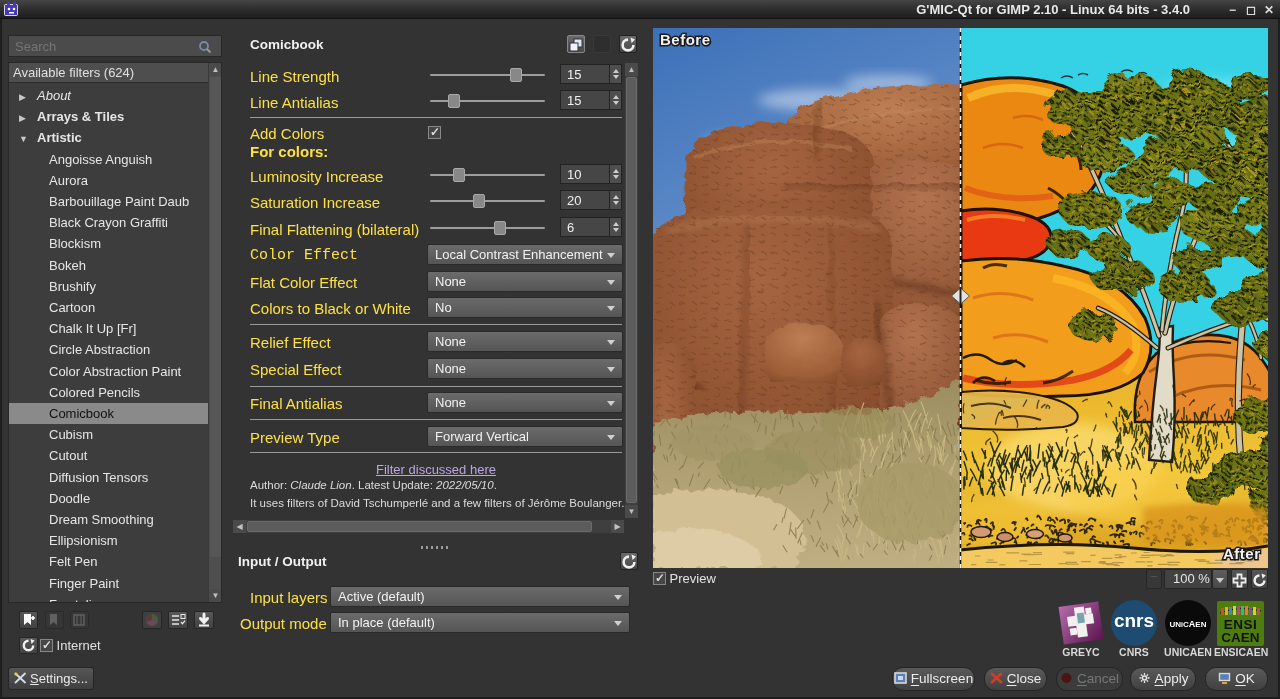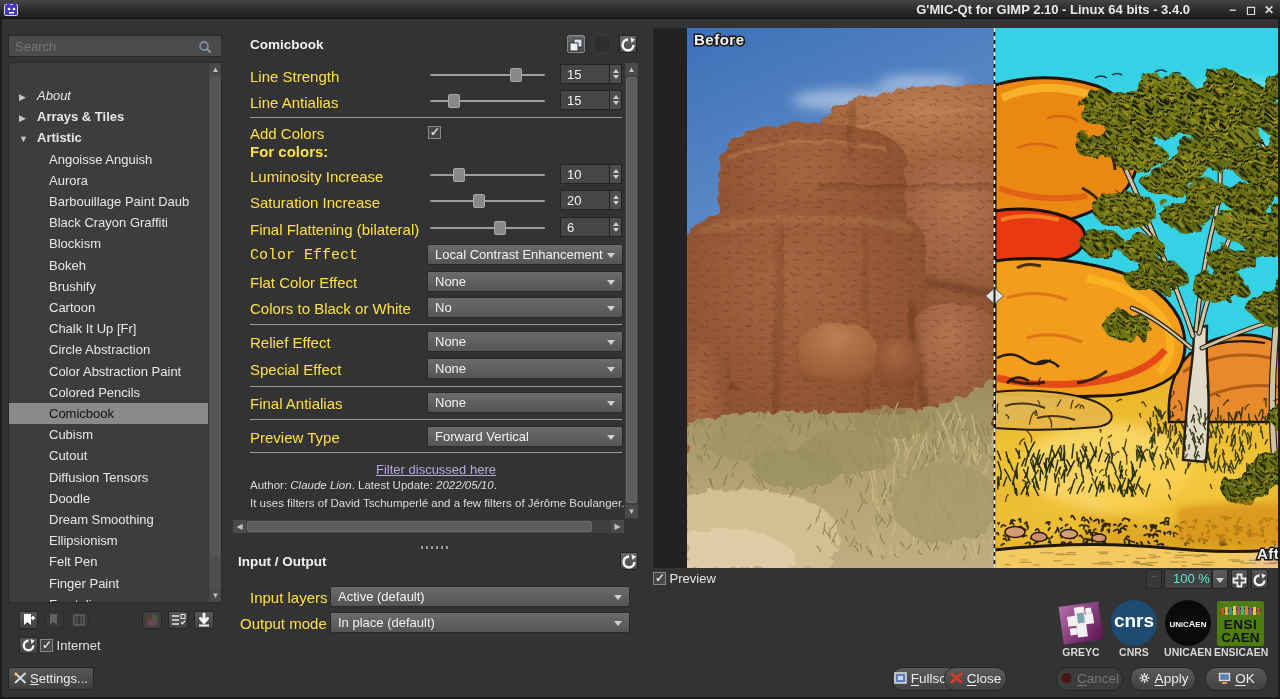--- a/index.html
+++ b/index.html
@@ -39,29 +39,29 @@
 .combo::after { content:""; position:absolute; right:7px; top:8px; border-left:4px solid transparent; border-right:4px solid transparent; border-top:5px solid #d0d0d0; }
 .sep { position:absolute; height:1px; background:#9a9a9a; }
 #vscroll { position:absolute; left:625px; top:63px; width:13px; height:455px; background:#3f3f3f; }
 #vscroll .thumb { position:absolute; left:1px; top:14px; width:11px; height:426px; background:#5c5c5c; border:1px solid #6a6a6a; border-radius:2px; }
 #hscroll { position:absolute; left:233px; top:520px; width:391px; height:13px; background:#3f3f3f; }
 #hscroll .thumb { position:absolute; left:14px; top:1px; width:345px; height:11px; background:#5c5c5c; border:1px solid #6a6a6a; border-radius:2px; }
 #iotitle { position:absolute; left:238px; top:554px; color:#f0f0f0; font-size:13.5px; font-weight:bold; }
 .link { color:#b9a7e0; text-decoration:underline; font-size:13px; }
 
 
-#previewbox { position:absolute; left:653px; top:28px; width:522px; height:540px; background:#222;padding-left:34px; }
+#previewbox { position:absolute; left:653px; top:28px; width:522px; height:540px; background:#222; }
 #prevrow { position:absolute; left:653px; top:571px; color:#e4e4e4; font-size:13px; }
 .bigbtn { position:absolute; height:24px; background:linear-gradient(#5a5a5a,#404040); border:1px solid #252525; border-radius:11px; color:#ececec; font-size:13.5px; text-align:center; }
 .bigbtn.dis { background:#3c3c3c; color:#777; }
 .logolabel { position:absolute; color:#d8d8d8; font-size:10.5px; font-weight:bold; text-align:center; }
 .checkbox { display:inline-block; width:13px; height:13px; background:#464646; border:1px solid #888; position:relative; vertical-align:-2px; }
 .checkbox.checked::after{ content:"✓"; position:absolute; left:1px; top:-2px; color:#dcdcdc; font-size:12px; font-weight:bold;}
 .mbtn { top:35px; text-align:center; padding-top:1px; }
-.zctl { position:absolute; top:569px; height:20px; border:1px solid #262626; border-radius:2px; color:#5eead4; font-size:13px; text-align:center; padding-top:1px; }
+.zctl { position:absolute; top:569px; height:20px; border:1px solid #262626; border-radius:2px; color:#e5e5e5; font-size:13px; text-align:center; padding-top:1px; }
 .dna { display:inline-block; border-left:4px solid transparent; border-right:4px solid transparent; border-top:5px solid #cccccc; margin-top:7px; }
 .bigbtn { top:667px; height:24px; padding-top:3px; }
 .bicon { vertical-align:-1px; margin-right:4px; }
 .bigbtn u { text-underline-offset:2px; }
 </style>
 </head>
 <body>
 <div id="titlebar">
  <svg id="appicon" viewBox="0 0 17 17">
       <rect x="1" y="3" width="14" height="12" rx="2" fill="#d8d8e8"></rect>
@@ -80,20 +80,21 @@
 <div id="edgeL" style="position:absolute;left:0;top:19px;width:2px;height:680px;background:#1d1d1d;z-index:50;"></div>
 <div id="edgeR" style="position:absolute;left:1278px;top:19px;width:2px;height:680px;background:#1d1d1d;z-index:50;"></div>
 <div id="edgeB" style="position:absolute;left:0;top:697px;width:1280px;height:2px;background:#1d1d1d;z-index:50;"></div>
 <div id="win">
  <input id="search" value="" placeholder="Search" style="">
  <svg style="position:absolute;left:198px;top:40px;" width="14" height="14" viewBox="0 0 14 14">
       <circle cx="6" cy="6" r="4" fill="none" stroke="#7a8aa8" stroke-width="1.8"></circle>
       <path d="M9 9 L12.5 12.5" stroke="#9a9a9a" stroke-width="2"></path>
     </svg>
  <div id="tree">
+   <div id="treehdr">Available filters (624)</div>
    <div id="treeitems">
         <div class="titem" style="top:22px; padding-left:28px;"><span class="arrow" style="left:10px;top:7px;position:absolute;">▶</span><i>About</i></div>
         <div class="titem" style="top:43.2px; padding-left:28px;"><span class="arrow" style="left:10px;top:7px;position:absolute;">▶</span><b>Arrays &amp; Tiles</b></div>
         <div class="titem" style="top:64.4px; padding-left:28px;"><span class="arrow" style="left:10px;top:7px;position:absolute;">▼</span><b>Artistic</b></div>
         <div class="titem" style="top:85.60000000000001px; padding-left:40px;">Angoisse Anguish</div>
         <div class="titem" style="top:106.80000000000001px; padding-left:40px;">Aurora</div>
         <div class="titem" style="top:128px; padding-left:40px;">Barbouillage Paint Daub</div>
         <div class="titem" style="top:149.2px; padding-left:40px;">Black Crayon Graffiti</div>
         <div class="titem" style="top:170.39999999999998px; padding-left:40px;">Blockism</div>
         <div class="titem" style="top:191.59999999999997px; padding-left:40px;">Bokeh</div>
@@ -690,21 +691,21 @@
      <text x="23.5" y="28" text-anchor="middle" font-family="Liberation Sans" font-weight="bold" font-size="13.5" fill="#111" letter-spacing="0.5">ENSI</text>
      <text x="23.5" y="41" text-anchor="middle" font-family="Liberation Sans" font-weight="bold" font-size="13.5" fill="#111" letter-spacing="0">CAEN</text>
    </svg>
  </div>
  <div class="logolabel" style="left:1214px; top:646px; width:53px;">ENSICAEN</div>
 
  <div class="bigbtn" style="left:892px; width:83px;"><svg class="bicon" width="13" height="12" viewBox="0 0 13 12">
         <rect x="1" y="1" width="11" height="10" fill="#5a80b8" stroke="#d8d8d8" stroke-width="1.6"></rect>
         <rect x="4" y="4" width="5" height="4" fill="#c8d8f0"></rect>
       </svg><span><u>F</u>ullscreen</span></div>
- <div class="bigbtn" style="left:944px; width:63px;"><svg class="bicon" width="13" height="12" viewBox="0 0 13 12">
+ <div class="bigbtn" style="left:984px; width:63px;"><svg class="bicon" width="13" height="12" viewBox="0 0 13 12">
         <path d="M2 2 L11 10 M11 2 L2 10" stroke="#d43c2a" stroke-width="2.8" stroke-linecap="round"></path>
       </svg><span><u>C</u>lose</span></div>
  <div class="bigbtn dis" style="left:1056px; width:67px;"><svg class="bicon" width="13" height="12" viewBox="0 0 13 12">
         <circle cx="6.5" cy="6" r="5" fill="#4a1515"></circle>
       </svg><span><u>C</u>ancel</span></div>
  <div class="bigbtn" style="left:1130px; width:66px;"><svg class="bicon" width="13" height="12" viewBox="0 0 13 12">
         <circle cx="6.5" cy="6" r="2" fill="none" stroke="#e8e8e8" stroke-width="1.4"></circle>
         <path d="M6.5 1 v2 M6.5 9 v2 M1.5 6 h2 M9.5 6 h2 M3 2.5 l1.4 1.4 M8.6 8.1 l1.4 1.4 M10 2.5 L8.6 3.9 M4.4 8.1 L3 9.5" stroke="#e8e8e8" stroke-width="1.3"></path>
       </svg><span><u>A</u>pply</span></div>
  <div class="bigbtn" style="left:1205px; width:63px;"><svg class="bicon" width="13" height="12" viewBox="0 0 13 12">

